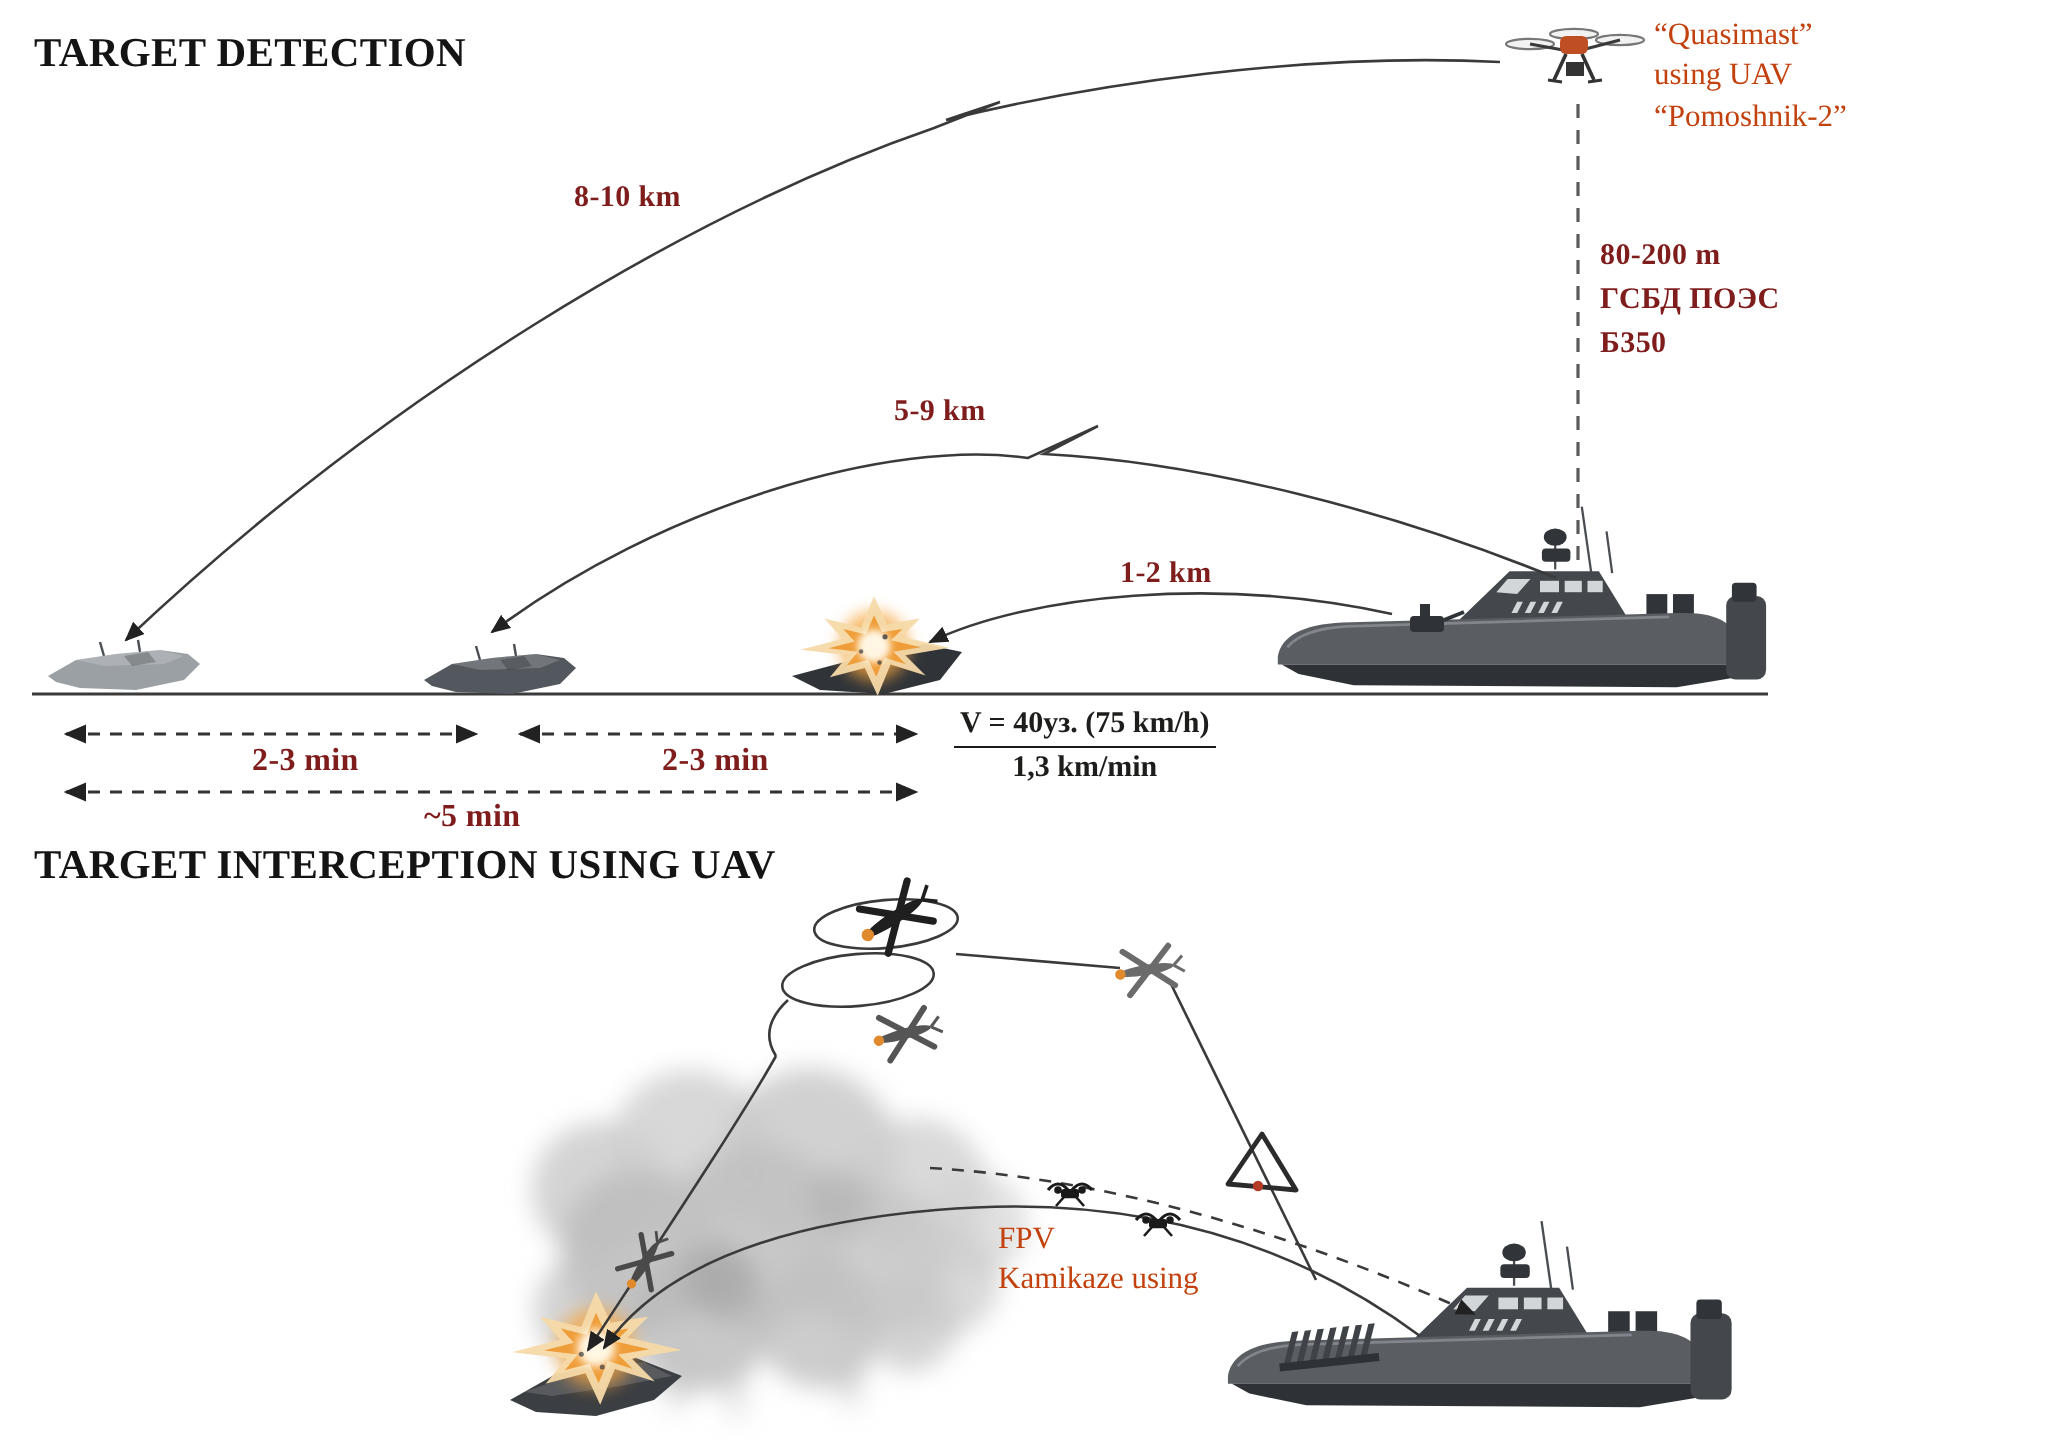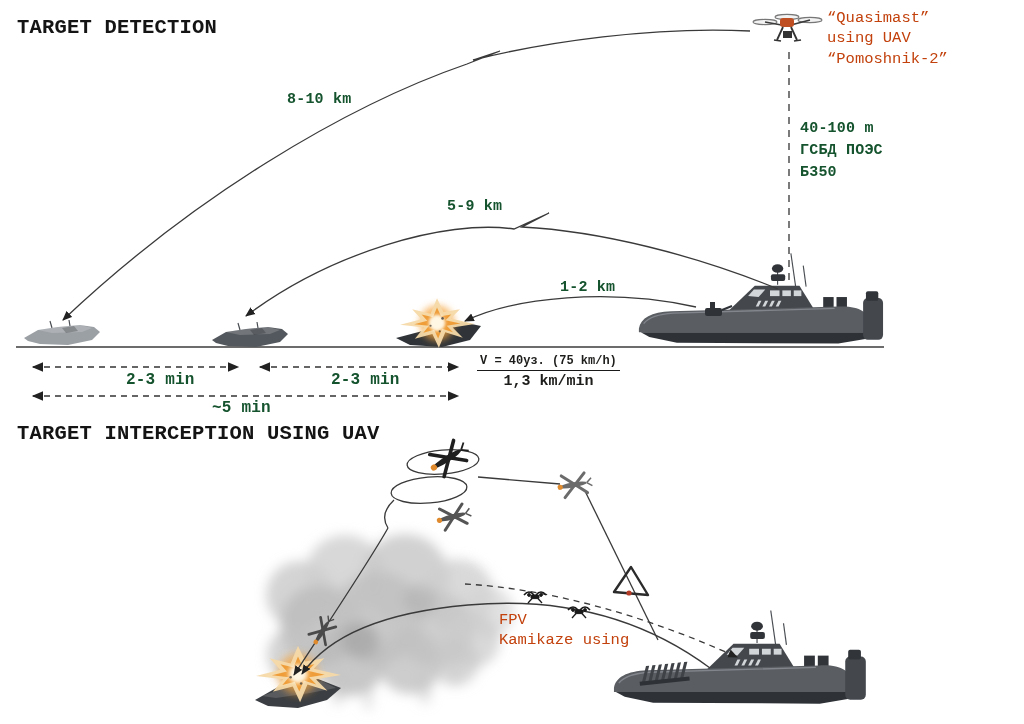--- a/index.html
+++ b/index.html
@@ -1,27 +1,27 @@
 <!DOCTYPE html>
 <html style="--ink: #1d1d1b; --line: #3a3a3a; --accent: #bf4e22;"><head>
 <meta charset="utf-8">
 <style>
   :root{
     --ink:#1d1d1b; --line:#3a3a3a; --accent:#bf4e22;
   }
   html,body{margin:0;padding:0;background:#fff;}
   #stage{position:relative;width:1024px;height:724px;background:#fff;overflow:hidden;
-         font-family:Liberation Mono, monospace;color:var(--ink);}
+         font-family:Liberation Serif, serif;color:var(--ink);}
   #art{position:absolute;left:0;top:0;}
   .lbl{position:absolute;white-space:pre-line;line-height:1.32;}
   .title{font-size:20.5px;font-weight:bold;letter-spacing:.2px;color:#141414;}
-  .din{font-weight:bold;font-size:15px;letter-spacing:.2px;color:#14532d;}
+  .din{font-weight:bold;font-size:15px;letter-spacing:.2px;color:#7f1d1d;}
   .myr{font-size:15.5px;font-weight:normal;color:#c2410c;}
   .frac{position:absolute;display:inline-block;text-align:center;}
-  .frac .num{font-weight:bold;font-size:12px;white-space:nowrap;border-bottom:1.7px solid #1a1a1a;padding:0 3px 2px 3px;}
+  .frac .num{font-weight:bold;font-size:15px;white-space:nowrap;border-bottom:1.7px solid #1a1a1a;padding:0 3px 2px 3px;}
   .frac .den{font-weight:bold;font-size:15px;padding-top:2px;}
   
   .arc{fill:none;stroke:var(--line);stroke-width:1.3;}
   .dashv{fill:none;stroke:#5a5a5a;stroke-width:1.6;stroke-dasharray:7 6;}
   .meas{fill:none;stroke:#333;stroke-width:1.5;stroke-dasharray:6 5;}
   .water{stroke:#3b3b3b;stroke-width:1.6;}
   .cab{fill:#44484d;} .dk{fill:#31353a;} .win{fill:#d3d6d9;} .deck{fill:#53575c;}
   .tube{fill:#5a5e63;} .hull{fill:#2e3237;} .hl{stroke:#82868c;fill:none;stroke-width:1.4;}
   .thin{stroke:#4a4e53;stroke-width:1.2;fill:none;}
   .wing{stroke:currentColor;stroke-width:3;stroke-linecap:round;}
@@ -235,21 +235,21 @@
     <use href="#fpv" transform="translate(579,612)"></use>
   </g>
 </svg>
 
 <div class="lbl title" style="left:17px;top:14px;">TARGET DETECTION</div>
 <div class="lbl title" style="left:17px;top:420px;text-align:center;">TARGET INTERCEPTION USING UAV</div>
 
 <div class="lbl myr" style="left:827px;top:8px;">“Quasimast”
 using UAV
 “Pomoshnik-2”</div>
-<div class="lbl din" style="left:800px;top:118px;line-height:1.45;">40-100 m
+<div class="lbl din" style="left:800px;top:118px;line-height:1.45;">80-200 m
 ГСБД ПОЭС
 Б350</div>
 
 <div class="lbl din" style="left:287px;top:90px;">8-10 km</div>
 <div class="lbl din" style="left:447px;top:197px;">5-9 km</div>
 <div class="lbl din" style="left:560px;top:278px;">1-2 km</div>
 
 <div class="lbl din" style="left:126px;top:370px;font-size:16px;">2-3 min</div>
 <div class="lbl din" style="left:331px;top:370px;font-size:16px;">2-3 min</div>
 <div class="lbl din" style="left:212px;top:398px;font-size:16px;">~5 min</div>

